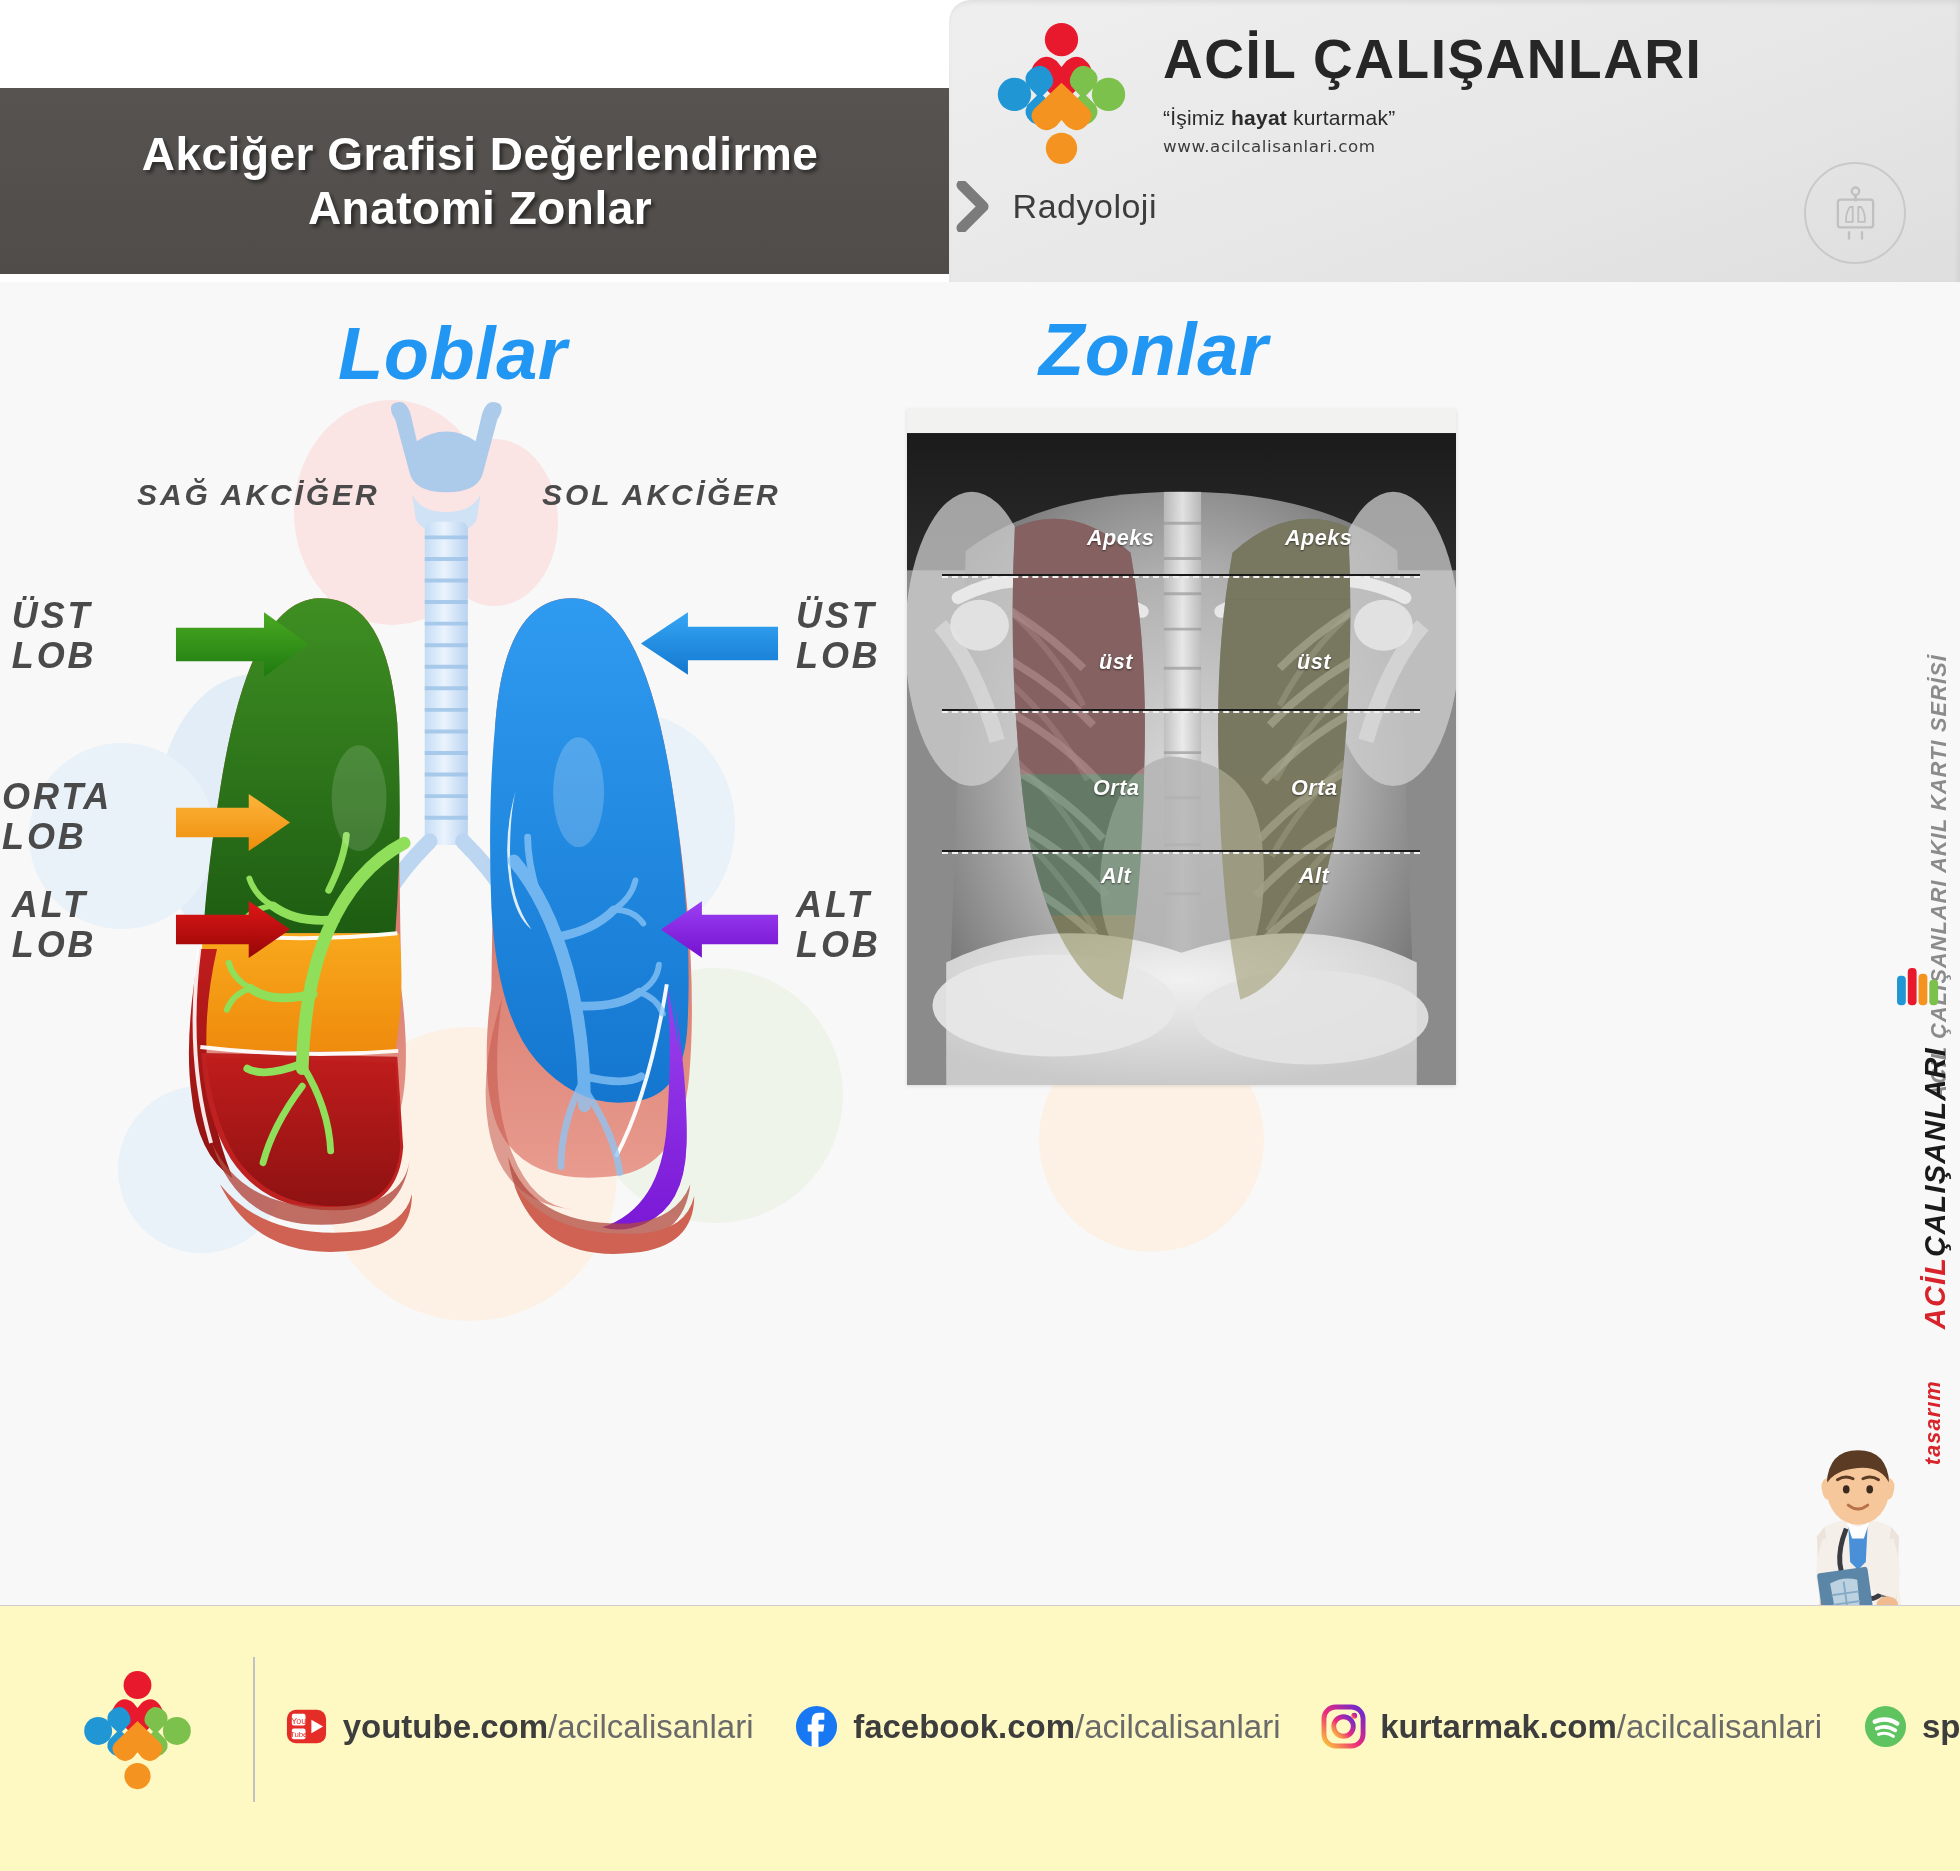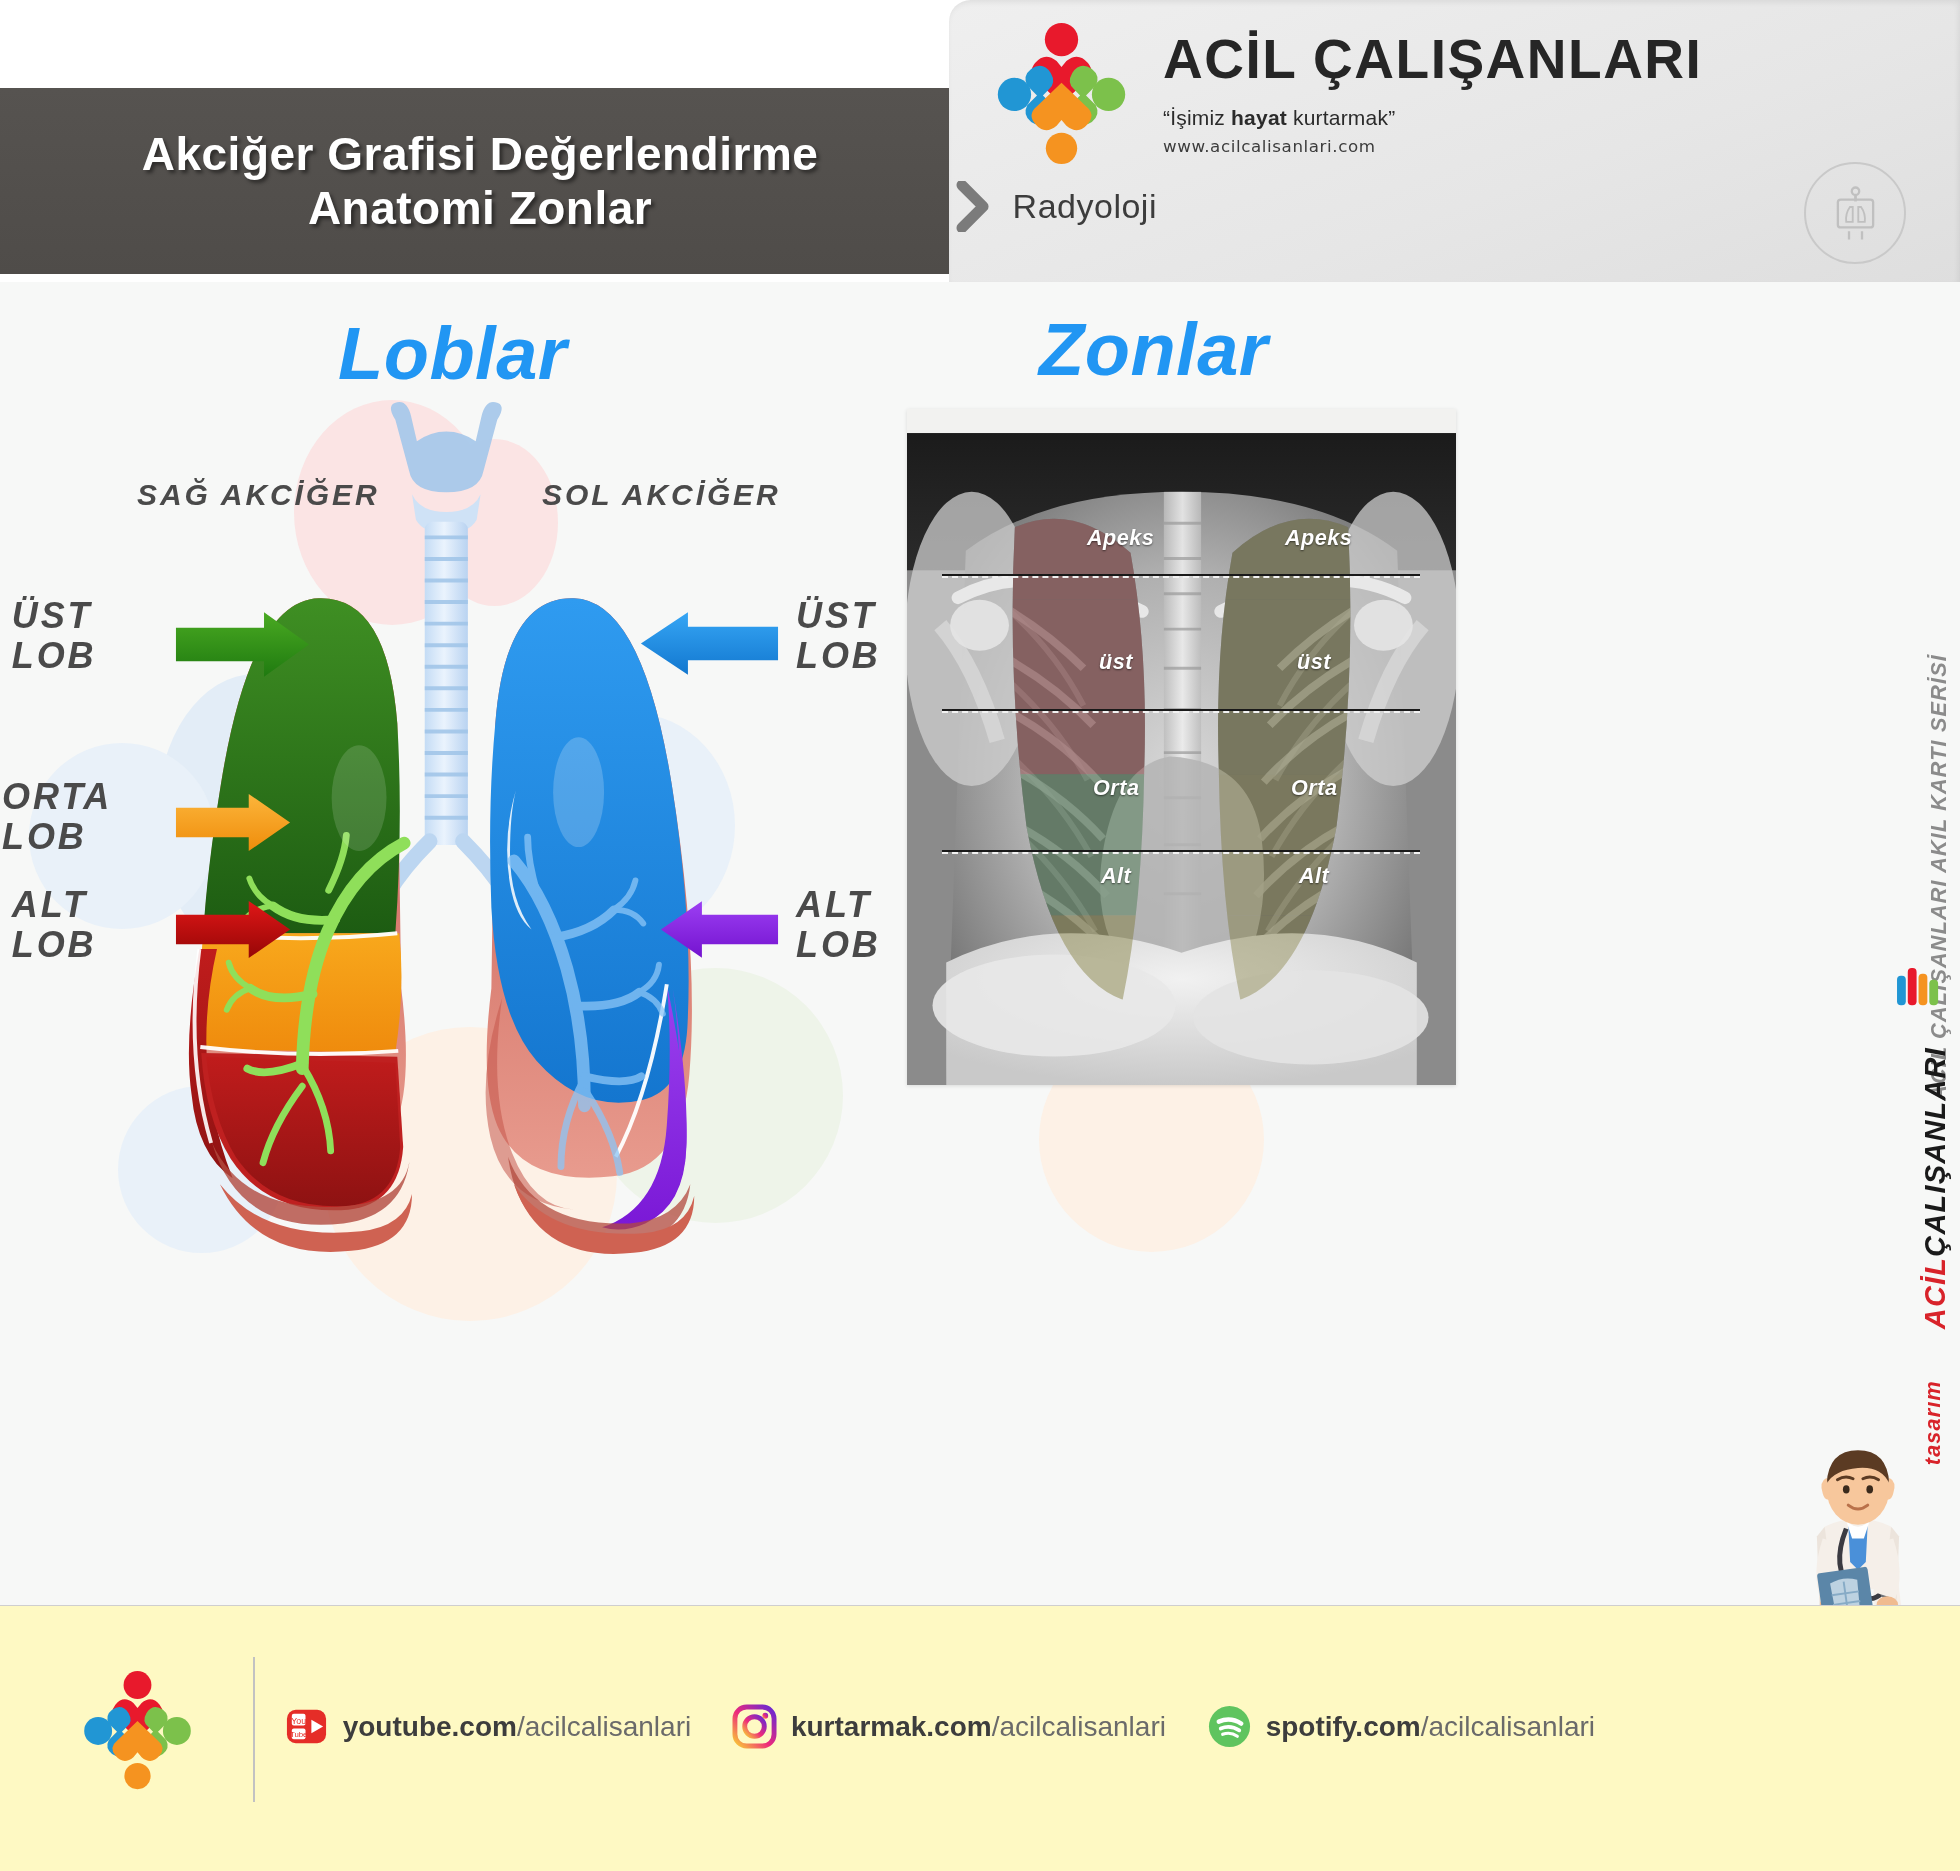--- a/index.html
+++ b/index.html
@@ -173,21 +173,21 @@
   .footer-logo { position: absolute; left: 76px; top: 61px; width: 123px; height: 123px; }
   .footer-div {
     position: absolute; left: 253px; top: 51px; width: 2px; height: 145px;
     background: #c2c2c2;
   }
   .social-row {
     position: absolute; left: 284px; top: 98px;
     display: flex; align-items: center; gap: 41px;
   }
   .social-item { display: flex; align-items: center; gap: 13.7px; }
-  .social-text { font-size: 28px; color: #6a6a6a; white-space: nowrap; }
+  .social-text { font-size: 33px; color: #6a6a6a; white-space: nowrap; }
   .social-text b { color: #3d3d3d; font-weight: bold; }
   .sicon { width: 45px; height: 45px; flex: 0 0 45px; }
 
   
   .doctor { position: absolute; left: 1764px; top: 1419px; width: 186px; height: 323px; }
 </style>
 </head>
 <body>
 
 <div class="page">
@@ -668,20 +668,29 @@
             <rect x="8" y="10" width="14" height="12" rx="2" fill="#ffffff"></rect>
             <text x="15" y="20" font-size="9" font-family="Liberation Sans, sans-serif" fill="#e52d27" text-anchor="middle">You</text>
             <rect x="8" y="25" width="14" height="11" rx="2" fill="#ffffff"></rect>
             <text x="15" y="34" font-size="8" font-family="Liberation Sans, sans-serif" fill="#e52d27" text-anchor="middle">Tube</text>
             <path d="M28 16 l12 7 l-12 7 z" fill="#ffffff"></path>
           </svg>
         </span>
         <span class="social-text"><b>youtube.com</b><span>/acilcalisanlari</span></span>
       </a>
 
+      <a class="social-item" style="text-decoration:none;">
+        <span class="sicon">
+          <svg viewBox="0 0 46 46" width="45" height="45">
+            <circle cx="23" cy="23" r="21" fill="#1877f2"></circle>
+            <path d="M26 16 h5 v-7 h-6 q-7 0 -7 8 v4 h-4 v7 h4 v16 h7 v-16 h5 l1 -7 h-6 v-3 q0 -2 1 -2 z" fill="#ffffff"></path>
+          </svg>
+        </span>
+        <span class="social-text"><b>facebook.com</b><span>/acilcalisanlari</span></span>
+      </a>
 
       <a class="social-item" style="text-decoration:none;">
         <span class="sicon">
           <svg viewBox="0 0 46 46" width="45" height="45">
             <defs>
               <linearGradient id="igGrad" x1="0" y1="1" x2="1" y2="0">
                 <stop offset="0%" stop-color="#f9ce34"></stop>
                   <stop offset="45%" stop-color="#ee2a7b"></stop>
                 <stop offset="100%" stop-color="#6228d7"></stop>
               </linearGradient>

